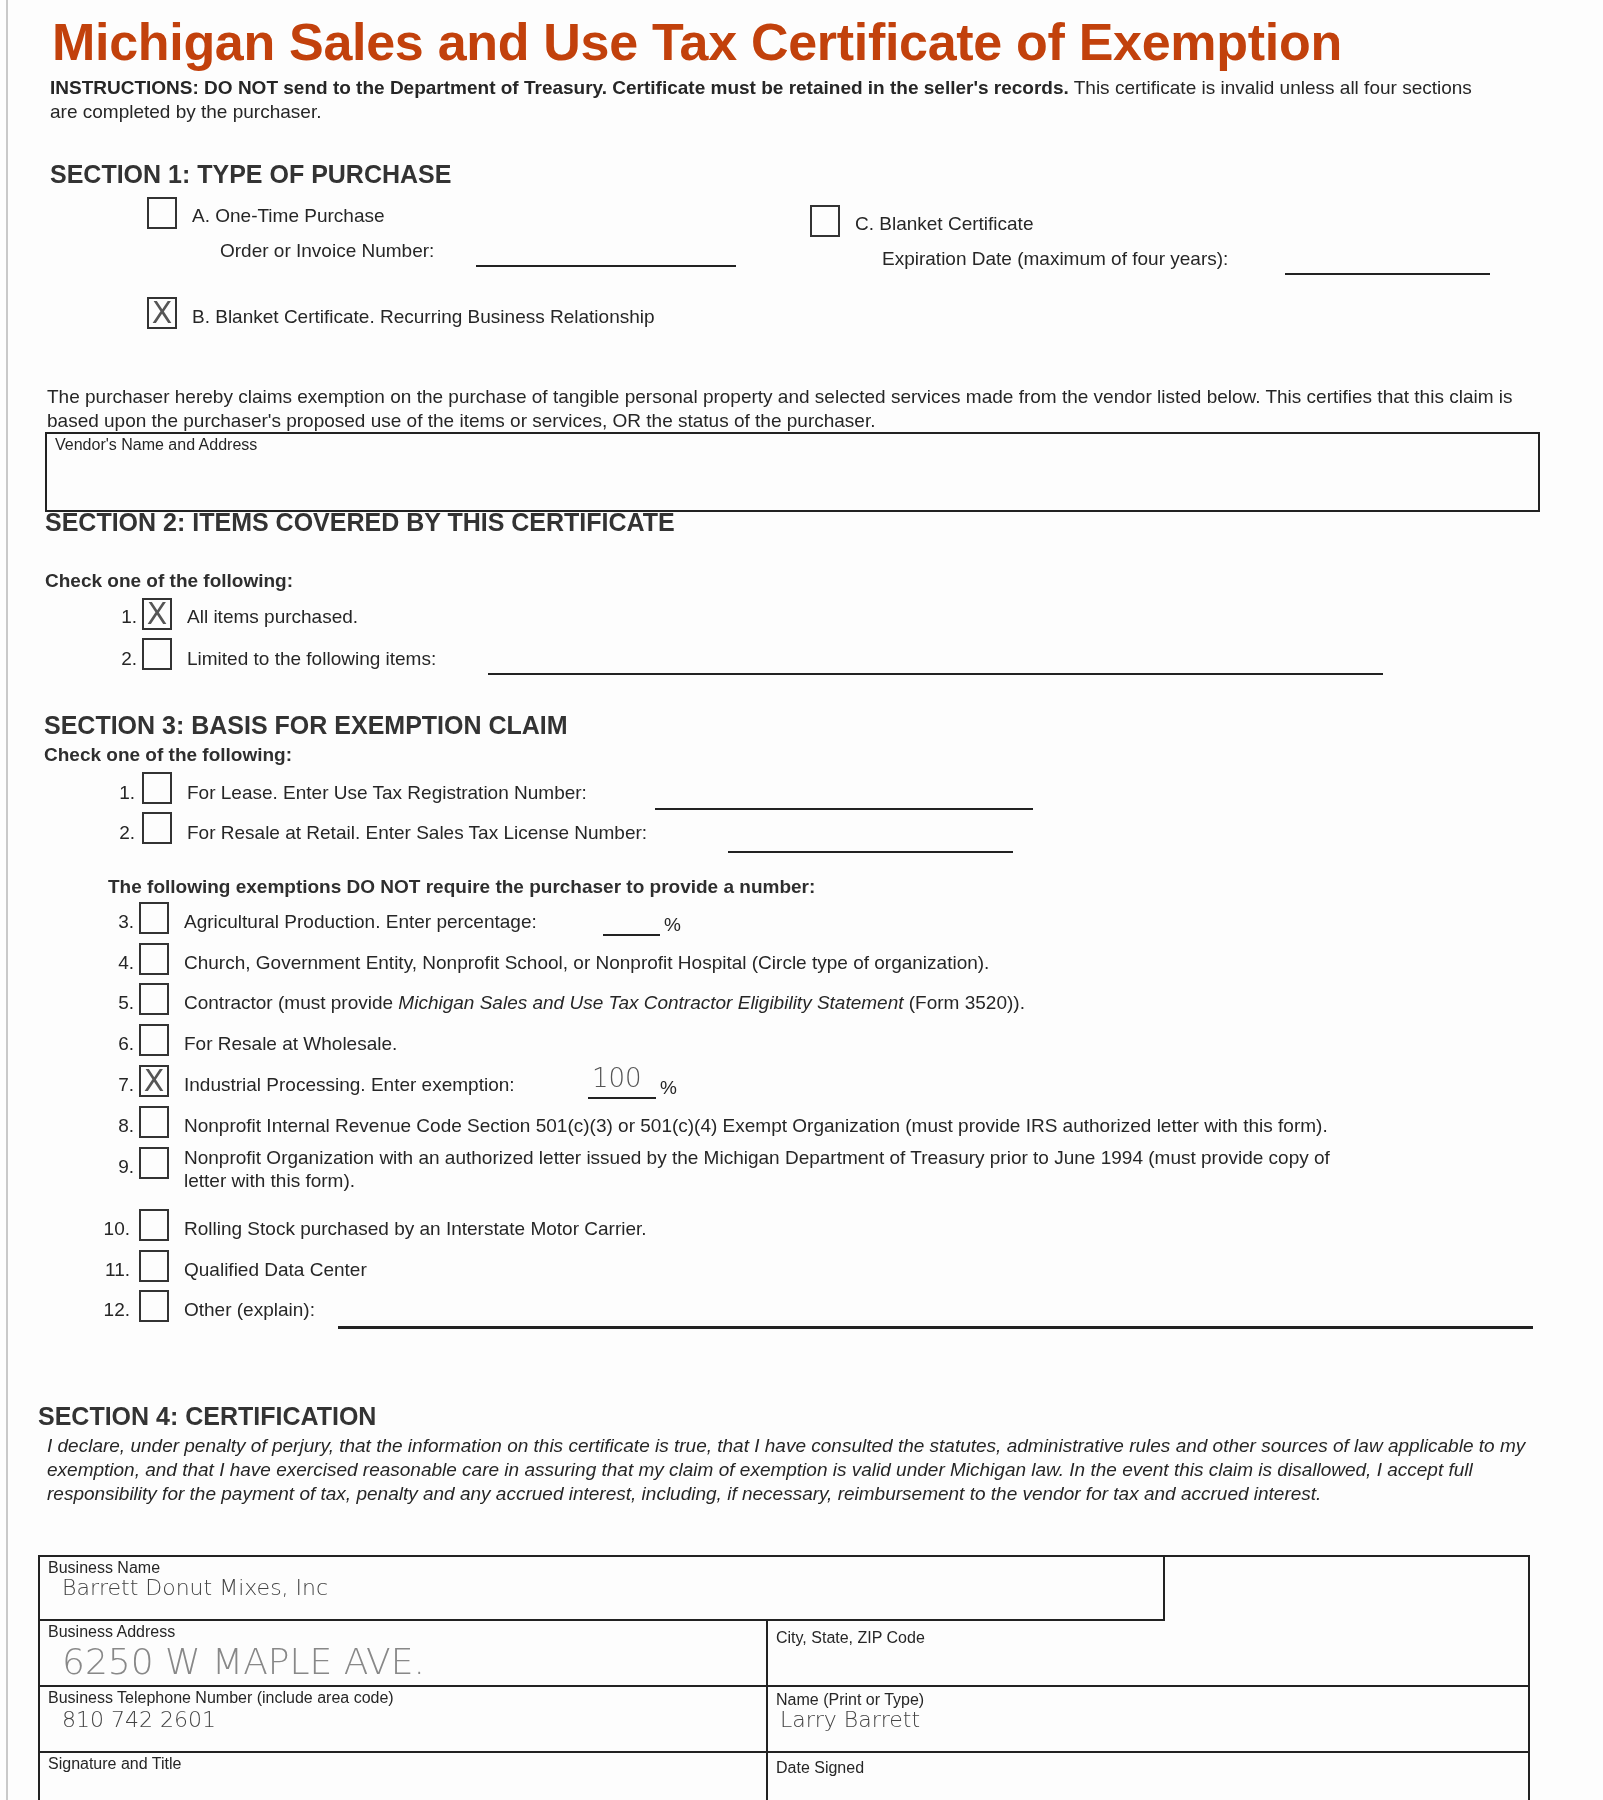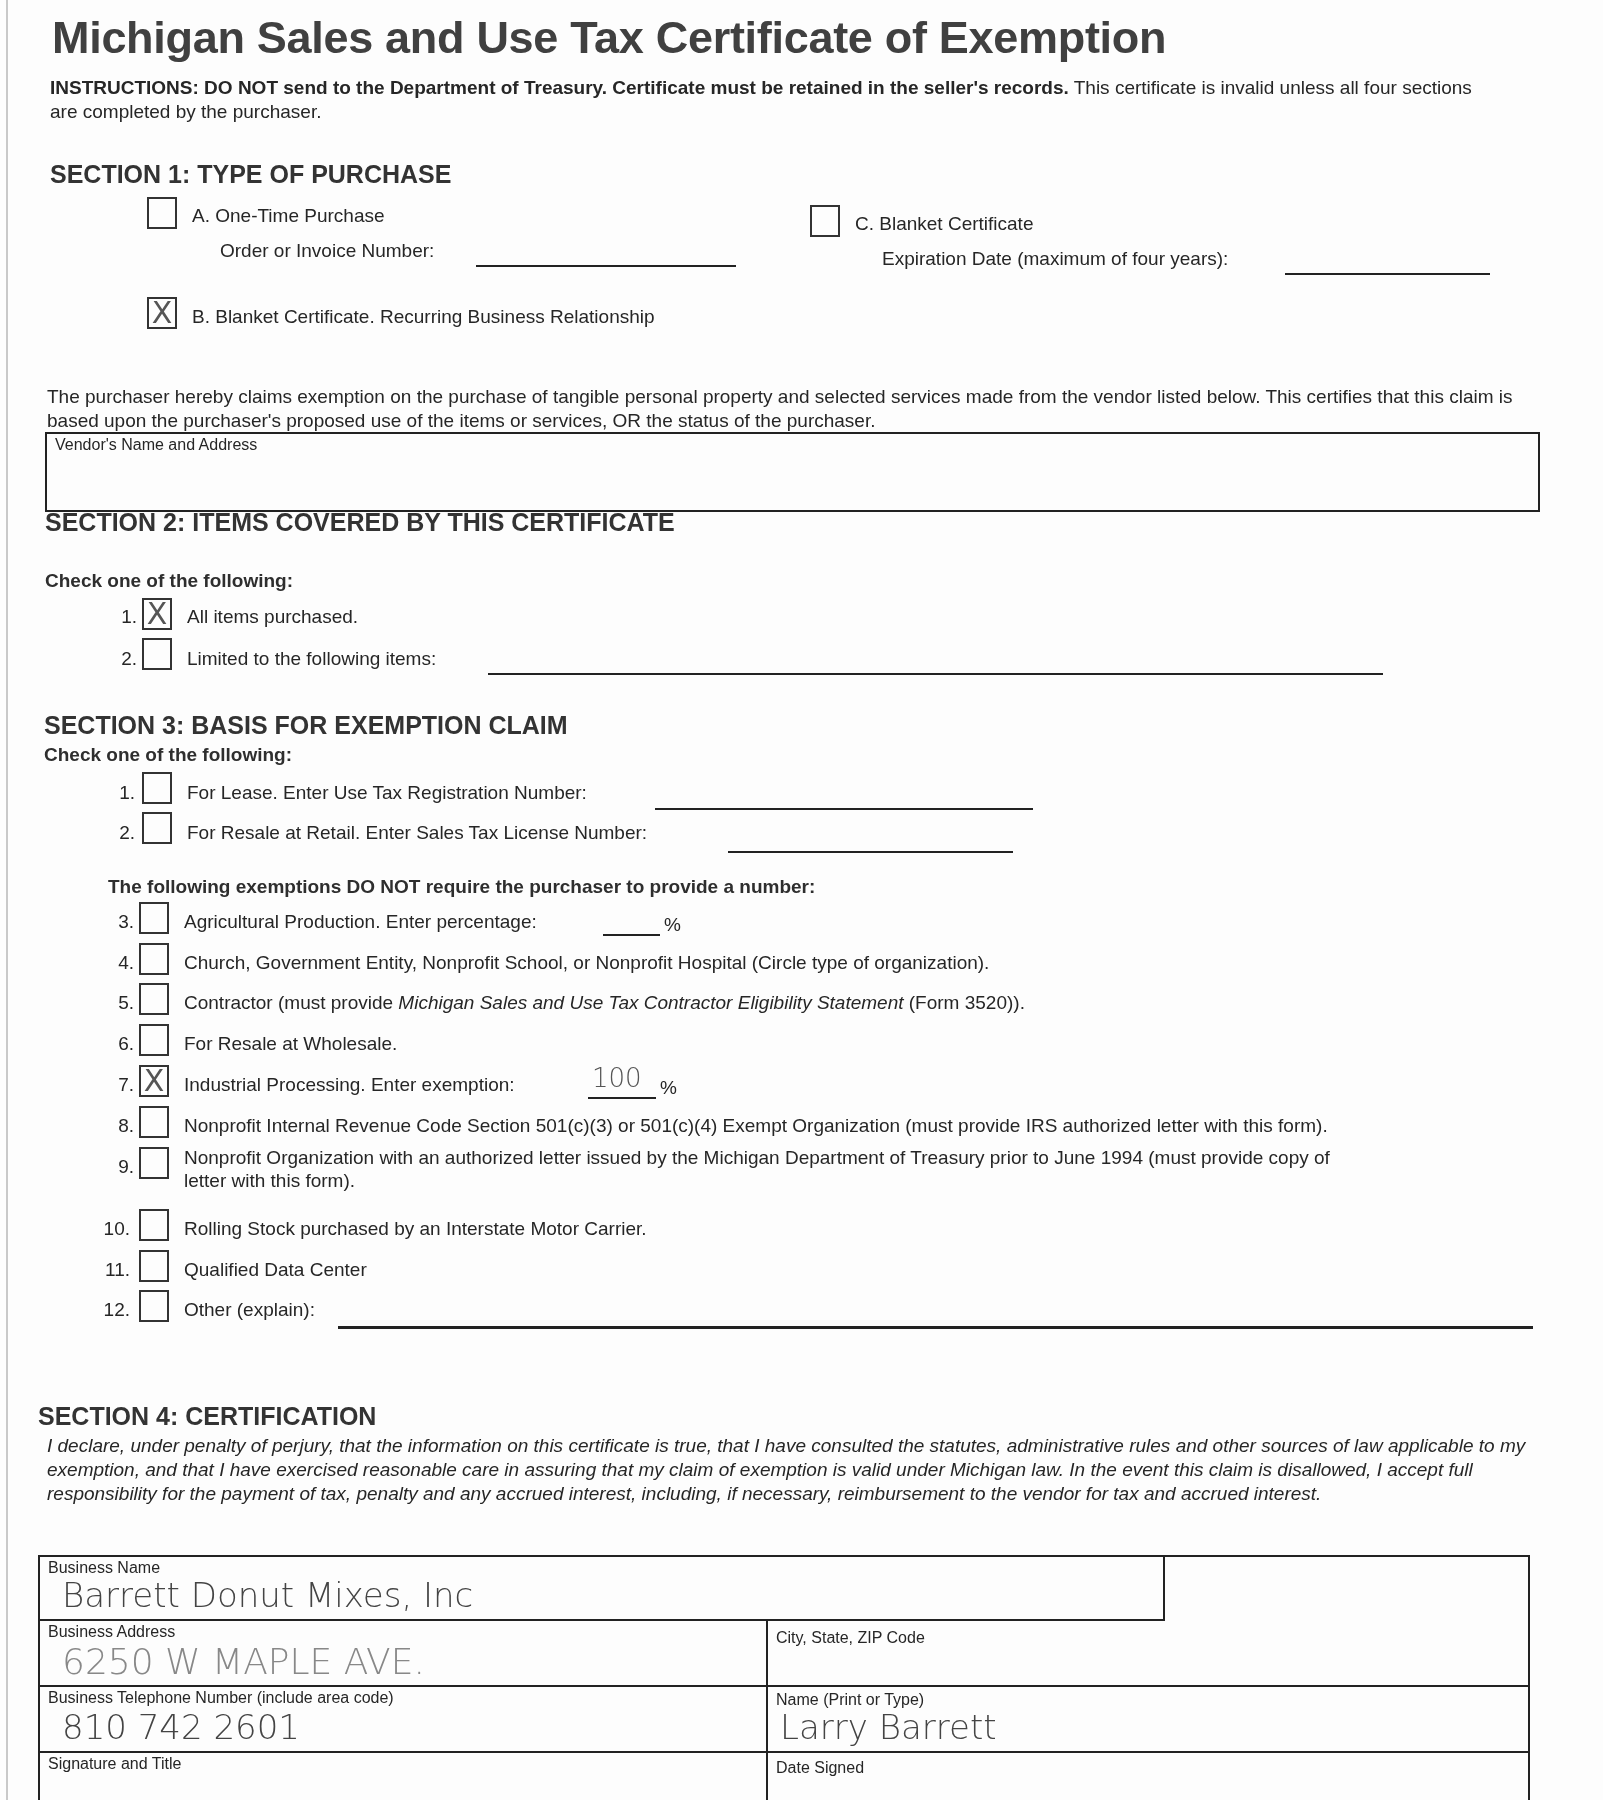--- a/index.html
+++ b/index.html
@@ -3,42 +3,42 @@
   <meta charset="utf-8">
   <style>
     html, body { margin: 0; padding: 0; }
     body {
       width: 1603px; height: 1800px; overflow: hidden; position: relative;
       background: #fdfdfd; color: #262626;
       font-family: "Liberation Sans", sans-serif;
     }
     .scan-edge { position: absolute; left: 6px; top: 0; width: 2px; height: 1800px; background: #c9c9c9; }
     .abs { position: absolute; white-space: nowrap; }
-    .title { left: 52px; top: 12px; font-size: 45px; font-weight: bold; color: #404040; letter-spacing: -0.3px; }
+    .title { left: 52px; top: 12px; font-size: 52px; font-weight: bold; color: #c2410c; letter-spacing: -0.3px; }
     .instr { left: 50px; top: 76px; font-size: 19px; line-height: 24px; width: 1430px; white-space: normal; }
     .instr b { font-weight: bold; }
     .sec-h { font-size: 25px; font-weight: bold; color: #333; }
     .sub-h { font-size: 19px; font-weight: bold; color: #2e2e2e; }
     .txt { font-size: 19px; }
     .box {
       position: absolute; width: 30px; height: 32px; border: 2px solid #333; box-sizing: border-box; background: transparent;
     }
     .box .x { position: absolute; left: 0; top: -4px; width: 100%; text-align: center; font-size: 30px; color: #555; font-family: "DejaVu Sans", sans-serif; }
     .num { font-size: 19px; text-align: right; width: 30px; }
     .line { position: absolute; height: 0; border-top: 2px solid #222; }
     .para { font-size: 19px; line-height: 24px; width: 1470px; white-space: normal; }
     .vendor-box { left: 45px; top: 432px; width: 1495px; height: 80px; border: 2px solid #222; box-sizing: border-box; }
     .vendor-label { position: absolute; left: 8px; top: 2px; font-size: 16px; }
     .hand { font-family: "DejaVu Sans", sans-serif; color: #444; font-weight: 300; }
     .hand-faint { color: #888; }
     .cert-para { font-size: 19px; line-height: 24px; font-style: italic; width: 1480px; white-space: normal; left: 47px; top: 1434px; }
     .tbl { left: 38px; top: 1555px; width: 1492px; height: 260px; border: 2px solid #222; box-sizing: border-box; }
     .cell { position: absolute; box-sizing: border-box; border-color: #222; border-style: solid; border-width: 0; }
     .cell-label { position: absolute; left: 8px; top: 2px; font-size: 16px; white-space: nowrap; }
-    .cell-val { position: absolute; left: 14px; top: 20px; font-size: 34px; white-space: nowrap; }
+    .cell-val { position: absolute; left: 14px; top: 20px; font-size: 22px; white-space: nowrap; }
   </style>
 </head>
 <body>
 
 <div class="scan-edge"></div>
 
 <div class="abs title">Michigan Sales and Use Tax Certificate of Exemption</div>
 <div class="abs instr"><b>INSTRUCTIONS: DO NOT send to the Department of Treasury. Certificate must be retained in the seller's records.</b><span> This certificate is invalid unless all four sections are completed by the purchaser.</span></div>
 
 <div class="abs sec-h" style="left:50px; top:160px;">SECTION 1: TYPE OF PURCHASE</div>

